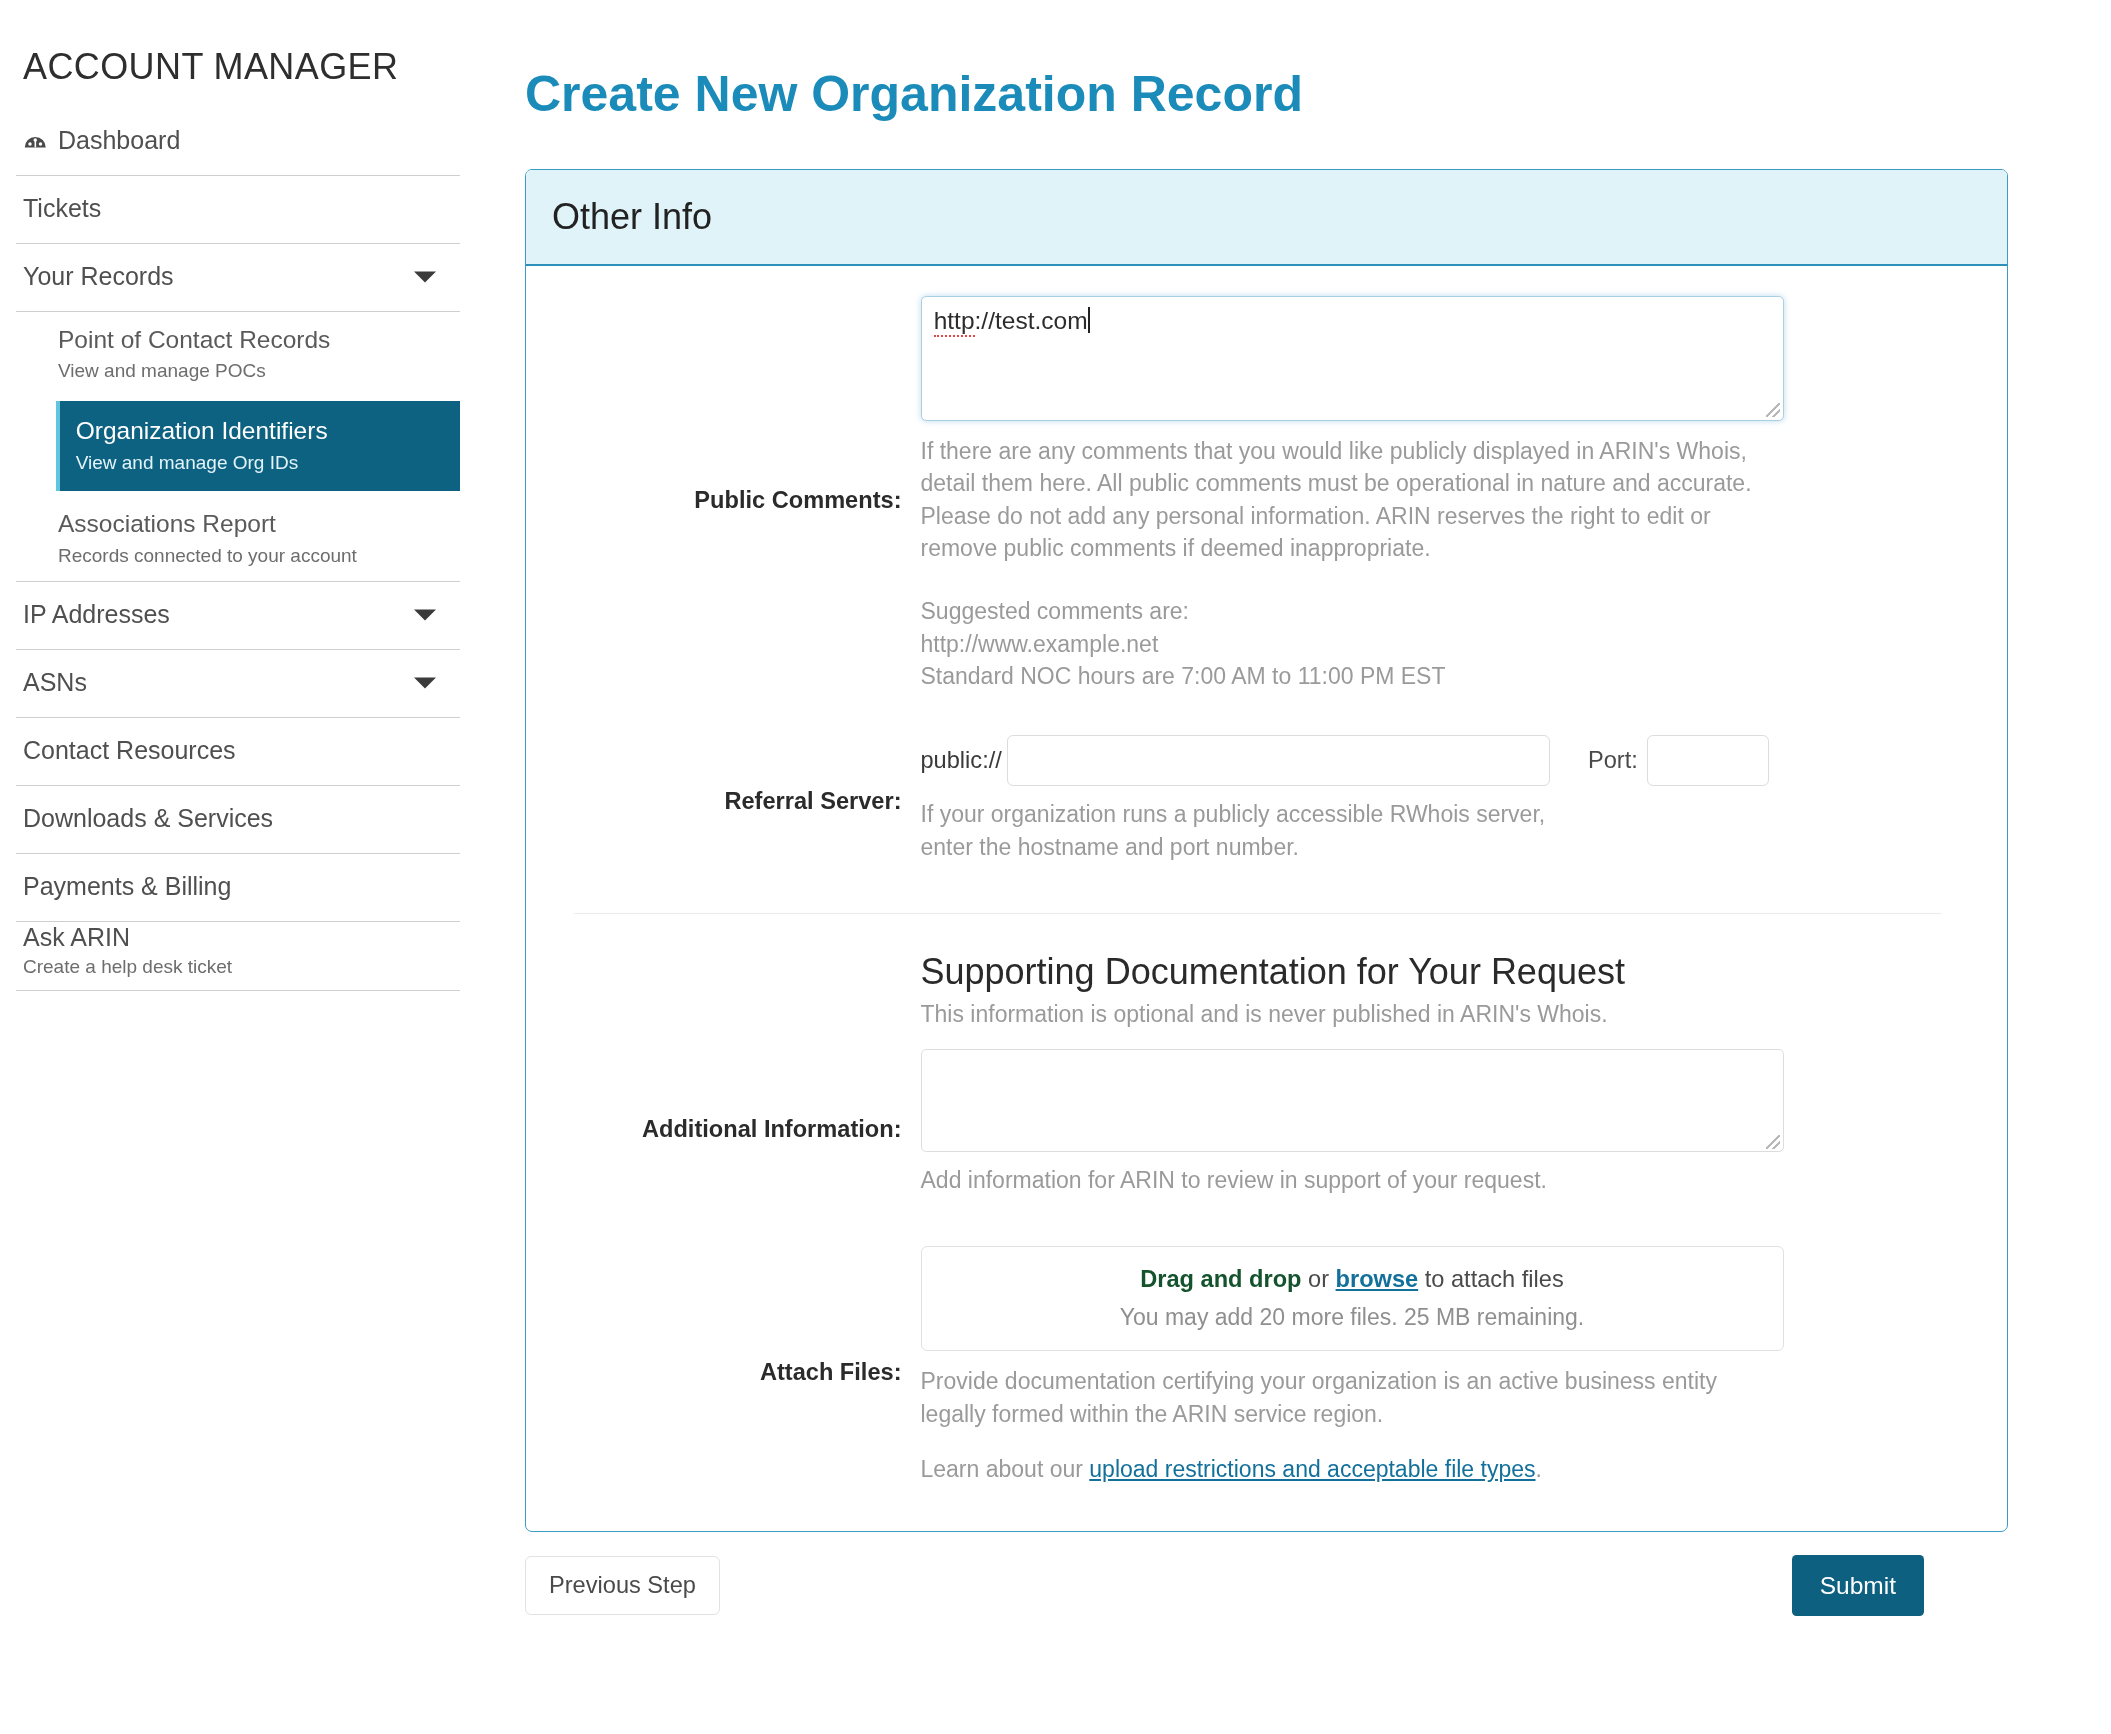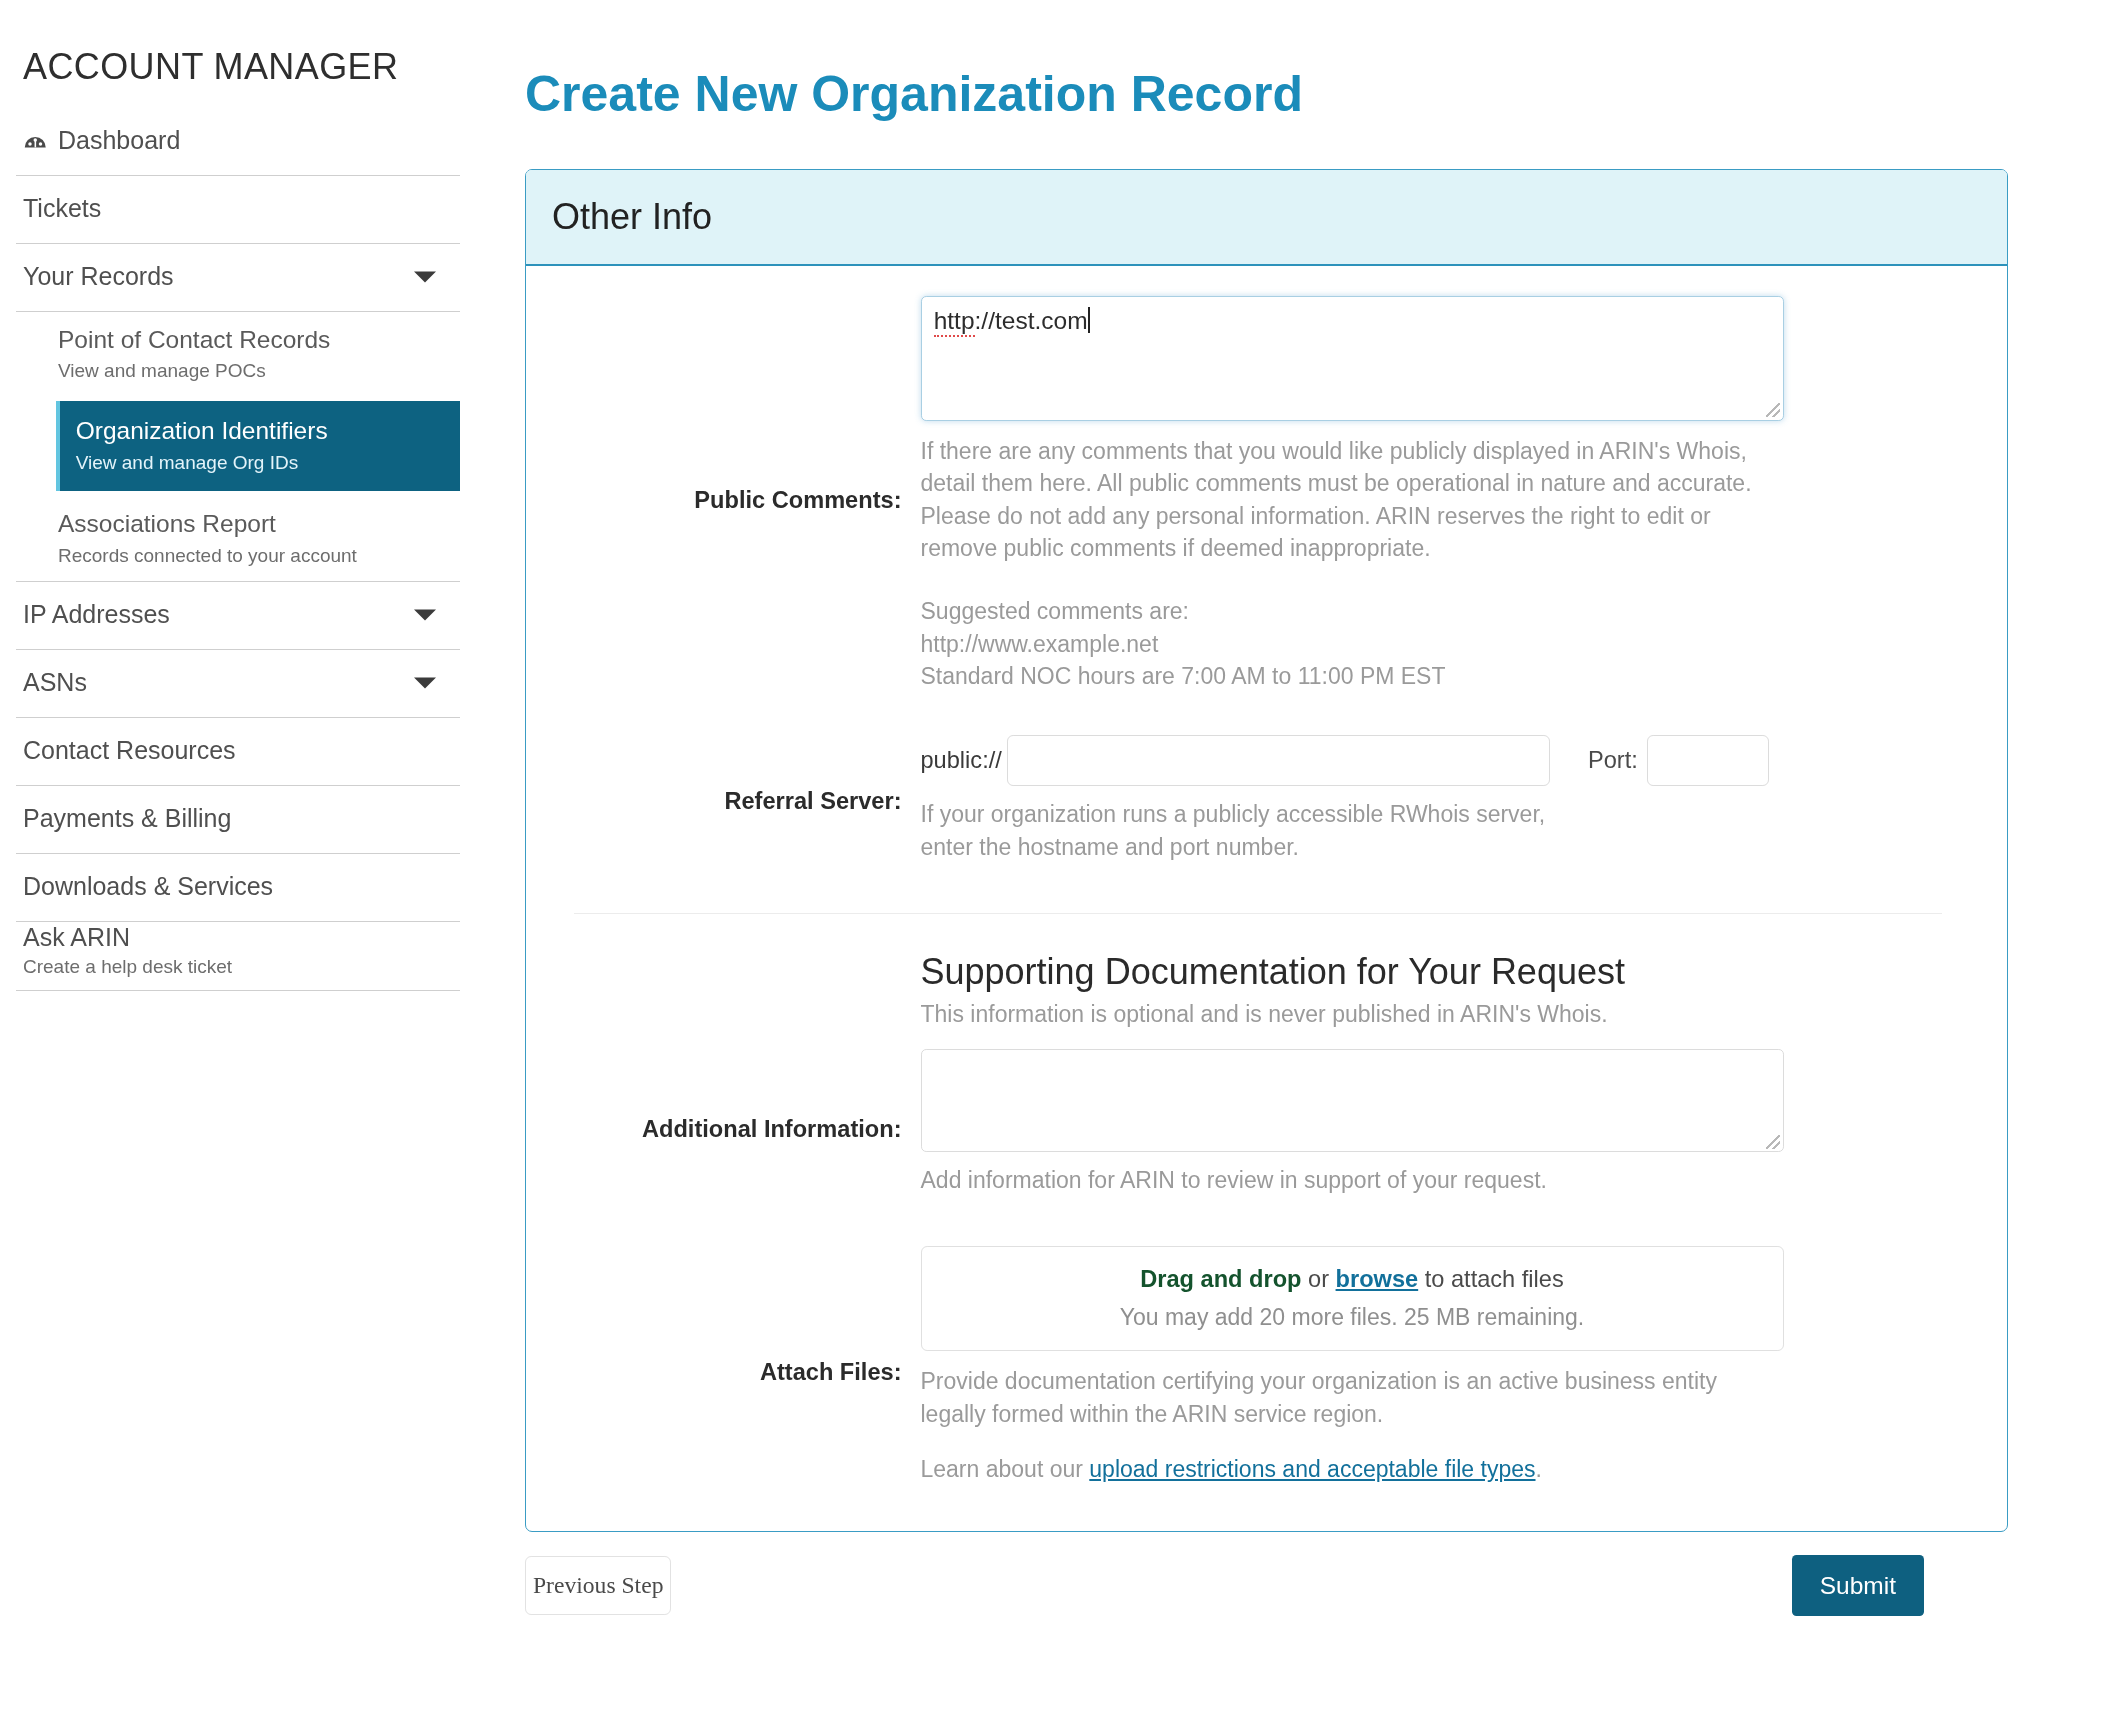--- a/index.html
+++ b/index.html
@@ -254,23 +254,23 @@
     display: flex;
     justify-content: space-between;
     align-items: center;
   }
   .btn-prev {
     font-size: 23.6px;
     color: #4a4a4a;
     background: #fff;
     border: 1.7px solid #e2e2e2;
     border-radius: 6.1px;
-    padding: 15px 7px;
+    padding: 15px 23px;
     cursor: pointer;
-    font-family: Liberation Serif, serif;
+    font-family: Liberation Sans, sans-serif;
   }
   .btn-submit {
     font-size: 24.5px;
     color: #ffffff;
     background: #0e6080;
     border: none;
     border-radius: 4.4px;
     padding: 16.6px 28px;
     cursor: pointer;
     font-family: "Liberation Sans", sans-serif;
@@ -348,27 +348,27 @@
       </div>
 
       <div class="nav-row">
         <div class="nav-label">
             <span>Contact Resources</span>
           </div>
       </div>
 
       <div class="nav-row">
         <div class="nav-label">
+            <span>Downloads &amp; Services</span>
+          </div>
+      </div>
+
+      <div class="nav-row">
+        <div class="nav-label">
             <span>Payments &amp; Billing</span>
-          </div>
-      </div>
-
-      <div class="nav-row">
-        <div class="nav-label">
-            <span>Downloads &amp; Services</span>
           </div>
       </div>
 
       <div class="nav-row" style="padding-bottom:12.2px;">
         <div class="nav-label" style="display:block;">
           <span>Ask ARIN</span>
         </div>
         <div class="sub-desc" style="padding-left:0;font-size:19px;color:#6d6d6d;margin-top:3.5px;">Create a help desk ticket</div>
       </div>
 

